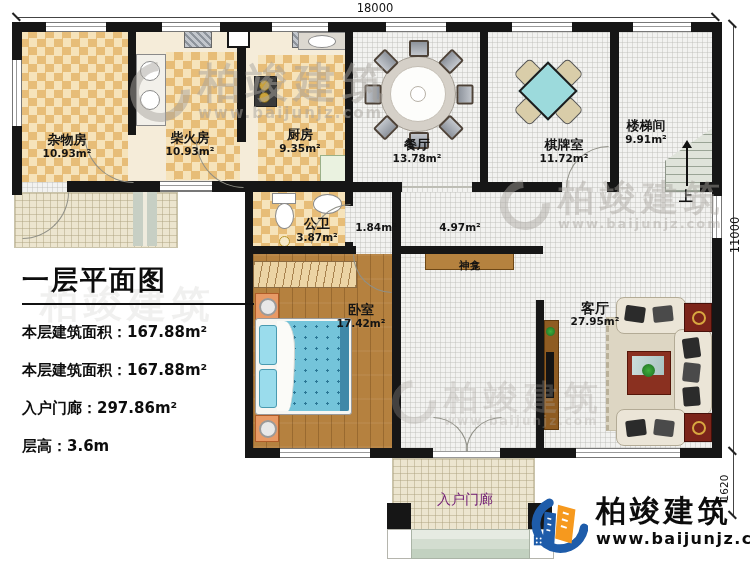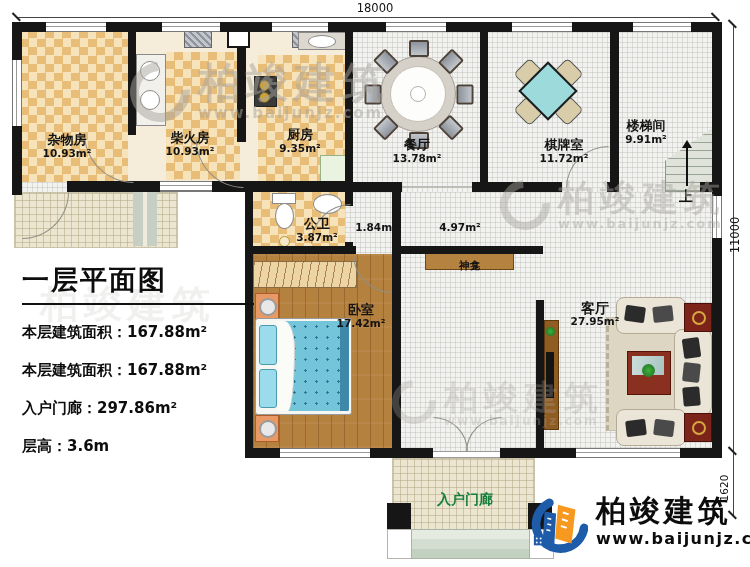--- a/index.html
+++ b/index.html
@@ -239,21 +239,21 @@
     <div class="rname">卧室</div>
     <div class="rarea">17.42m²</div>
   </div>
   <div class="abs rlabel" style="left:550px;top:301px;width:90px;">
     <div class="rname" style="font-size:14px;">客厅</div>
     <div class="rarea">27.95m²</div>
   </div>
   <div class="abs small-label" style="left:352px;top:221px;width:48px;">1.84m²</div>
   <div class="abs small-label" style="left:432px;top:221px;width:56px;">4.97m²</div>
   <div class="abs" style="left:679px;top:188px;font-size:14px;font-weight:bold;color:#111;">上</div>
-  <div class="abs" style="left:405px;top:491px;width:120px;text-align:center;font-size:14px;font-weight:bold;color:#15803d;">入户门廊</div>
+  <div class="abs" style="left:405px;top:491px;width:120px;text-align:center;font-size:14px;font-weight:normal;color:#701a75;">入户门廊</div>
 
   <div class="abs wm" style="left:130px;top:62px;color:#a9a59f;opacity:.5;">
     <div class="wm-icon"></div>
     <div>
       <div class="wm-company" style="font-size:42px;">柏竣建筑</div>
       <div class="wm-url" style="font-size:15px;">www.baijunjz.com</div>
     </div>
   </div>
   <div class="abs wm" style="left:500px;top:180px;color:#aaa6a0;opacity:.45;">
     <div class="wm-icon" style="width:34px;height:34px;border-width:8px;"></div>

